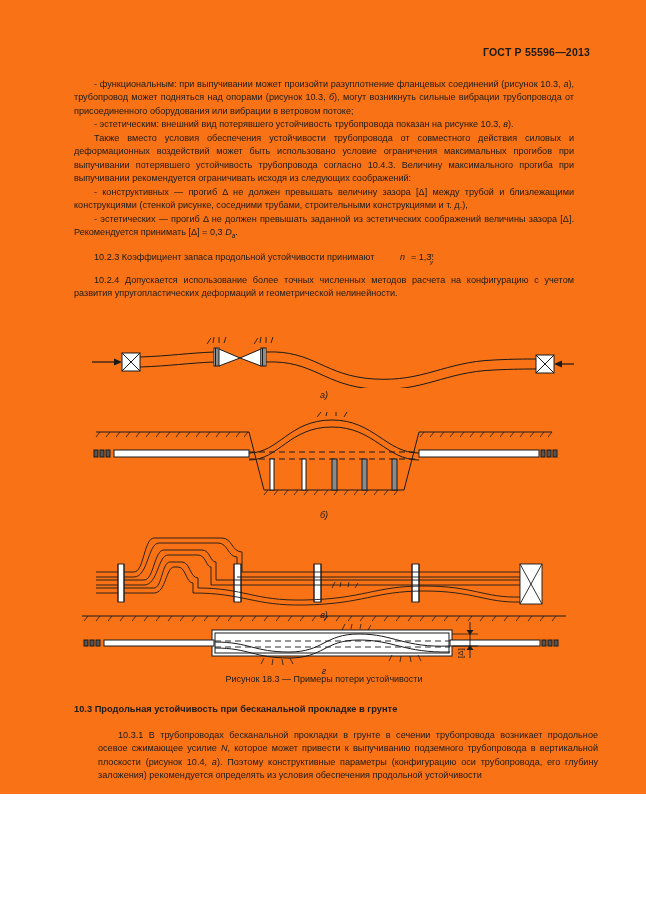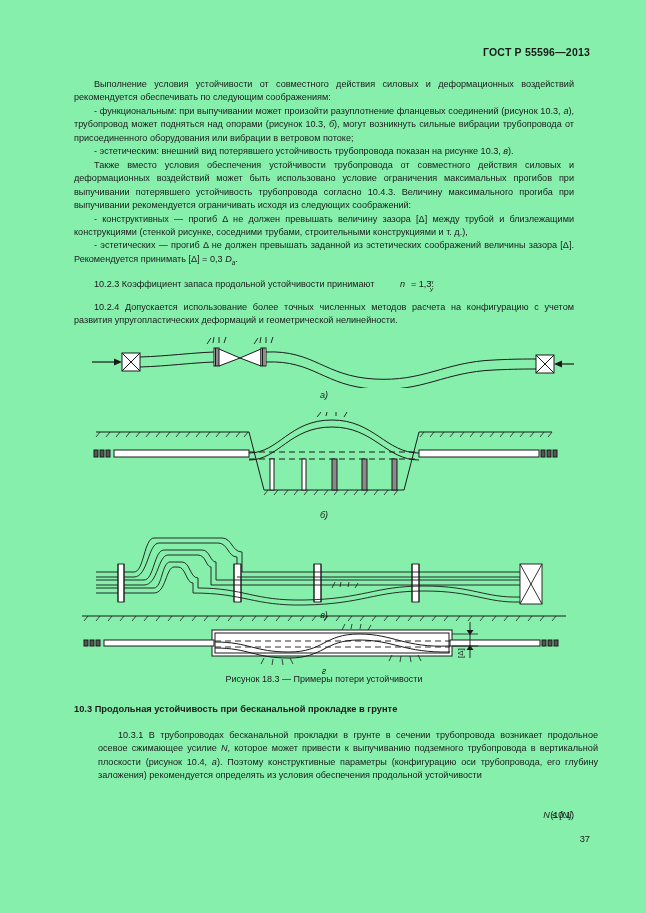--- a/index.html
+++ b/index.html
@@ -3,22 +3,22 @@
 <meta charset="utf-8">
 <style>
   html, body {
     margin: 0;
     padding: 0;
     background: #ffffff;
   }
   .page {
     position: relative;
     width: 646px;
-    height: 913px;
-    background: #86efac;
+    height: 794px;
+    background: #f97316;
     font-family: "Liberation Sans", sans-serif;
     color: #1a1a1a;
     overflow: hidden;
   }
 
   
   .header {
     position: absolute;
     top: 46px;
     right: 56px;
@@ -150,21 +150,20 @@
   }
 </style>
 </head>
 <body>
 
 <div class="page">
 
   <div class="header">ГОСТ Р 55596—2013</div>
 
   <div class="body-text">
-    <p><span>Выполнение условия устойчивости от совместного действия силовых и деформационных воздействий рекомендуется обеспечивать по следующим соображениям:</span></p>
     <p class="dash"><span>- функциональным: при выпучивании может произойти разуплотнение фланцевых соединений (рисунок 10.3, </span><span class="it">а</span><span>), трубопровод может подняться над опорами (рисунок 10.3, </span><span class="it">б</span><span>), могут возникнуть сильные вибрации трубопровода от присоединенного оборудования или вибрации в ветровом потоке;</span></p>
     <p class="dash"><span>- эстетическим: внешний вид потерявшего устойчивость трубопровода показан на рисунке 10.3, </span><span class="it">в</span><span>).</span></p>
     <p><span>Также вместо условия обеспечения устойчивости трубопровода от совместного действия силовых и деформационных воздействий может быть использовано условие ограничения максимальных прогибов при выпучивании потерявшего устойчивость трубопровода согласно 10.4.3. Величину максимального прогиба при выпучивании  рекомендуется ограничивать исходя из следующих соображений:</span></p>
     <p class="dash"><span>- конструктивных — прогиб Δ не  должен  превышать величину зазора [Δ] между трубой и близлежащими конструкциями (стенкой рисунке, соседними трубами, строительными конструкциями и т. д.),</span></p>
     <p class="dash"><span>- эстетических — прогиб Δ не должен превышать заданной из эстетических соображений величины зазора [Δ]. Рекомендуется принимать [Δ] = 0,3 </span><span class="it">D</span><sub style="font-style:italic;font-size:6.4px;">а</sub><span>.</span></p>
     <p class="gap"><span>10.2.3 Коэффициент запаса продольной устойчивости принимают </span><span class="nsym"><span>n</span><span class="sup">п</span><span class="sub">у</span></span><span>= 1,3.</span></p>
     <p class="gap"><span>10.2.4 Допускается использование более точных численных методов расчета на конфигурацию с учетом развития упругопластических деформаций и геометрической нелинейности.</span></p>
   </div>
 
   <div class="figure-block">

